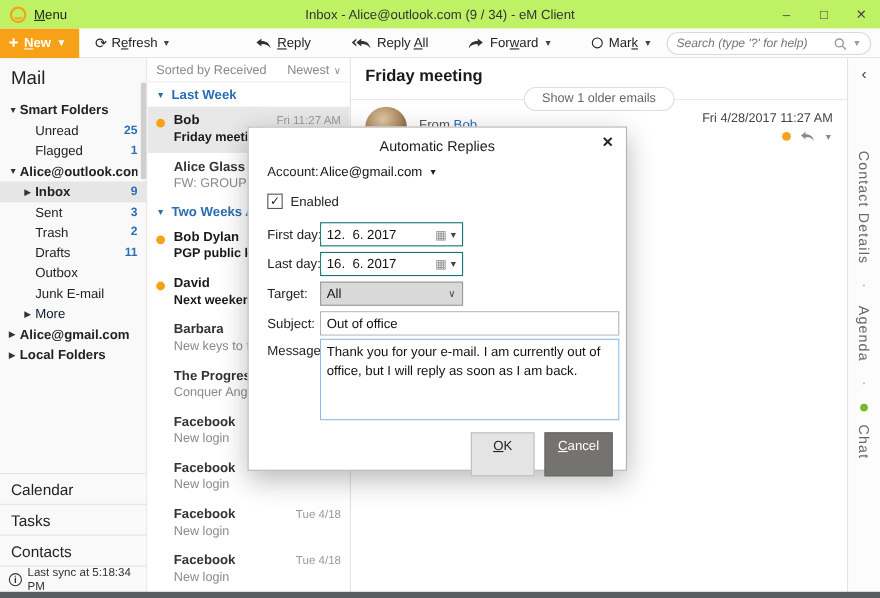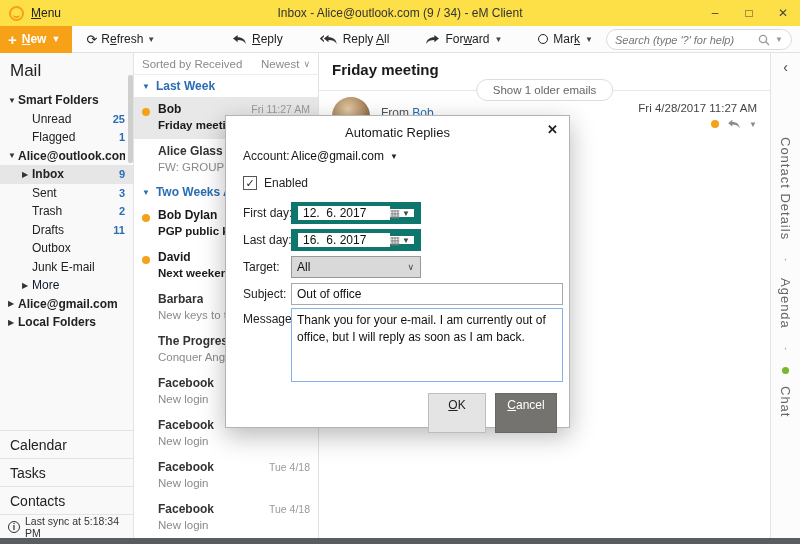--- a/index.html
+++ b/index.html
@@ -10,21 +10,21 @@
     background: #fff;
     color: #222;
     overflow: hidden;
     font-size: 12px;
   }
   .u { text-decoration: underline; }
 
   
   .titlebar {
     position:absolute; top:0; left:0; right:0; height:26px;
-    background:#fde047; display:flex; align-items:center;
+    background:#bef264; display:flex; align-items:center;
   }
   .logo {
     width:15px; height:15px; border:2px solid #f6a118; border-radius:50%;
     margin:0 7px 0 9px; position:relative; flex:0 0 auto;
   }
   .logo::after{
     content:""; position:absolute; left:2px; top:4px; width:7px; height:4px;
     border-bottom:2px solid #f6a118; border-radius:0 0 6px 6px;
   }
   .menu-label { font-size:12px; color:#222; cursor:default; }
@@ -172,21 +172,21 @@
   .dlg-label { position:absolute; left:17px; font-size:12px; color:#222; }
   .dlg-account-val { position:absolute; left:65px; font-size:12px; color:#111; display:flex; gap:6px; align-items:center; }
   .dlg-account-val .caret { font-size:8px; color:#222; }
   .checkrow { position:absolute; left:17px; top:60px; display:flex; align-items:center; gap:7px; }
   .checkbox {
     width:14px; height:14px; border:1px solid #555; background:#fff;
     font-size:11px; line-height:13px; text-align:center; color:#1a1a1a;
   }
   .datefield {
     position:absolute; left:65px; width:130px; height:22px;
-    border:7px solid #0f766e; background:#fff; display:flex; align-items:center;
+    border:1px solid #0f766e; background:#fff; display:flex; align-items:center;
   }
   .datefield input {
     flex:1; border:none; outline:none; font-size:12px; padding-left:5px;
     font-family:"Liberation Sans",sans-serif; color:#111; min-width:0; white-space:pre;
   }
   .cal-ic { color:#8a8a8a; font-size:11px; padding-right:2px; }
   .datefield .caret { font-size:8px; color:#444; padding-right:4px; }
   .selectfield {
     position:absolute; left:65px; top:140px; width:130px; height:22px;
     border:1px solid #999; background:#d9d9d9; display:flex; align-items:center;

